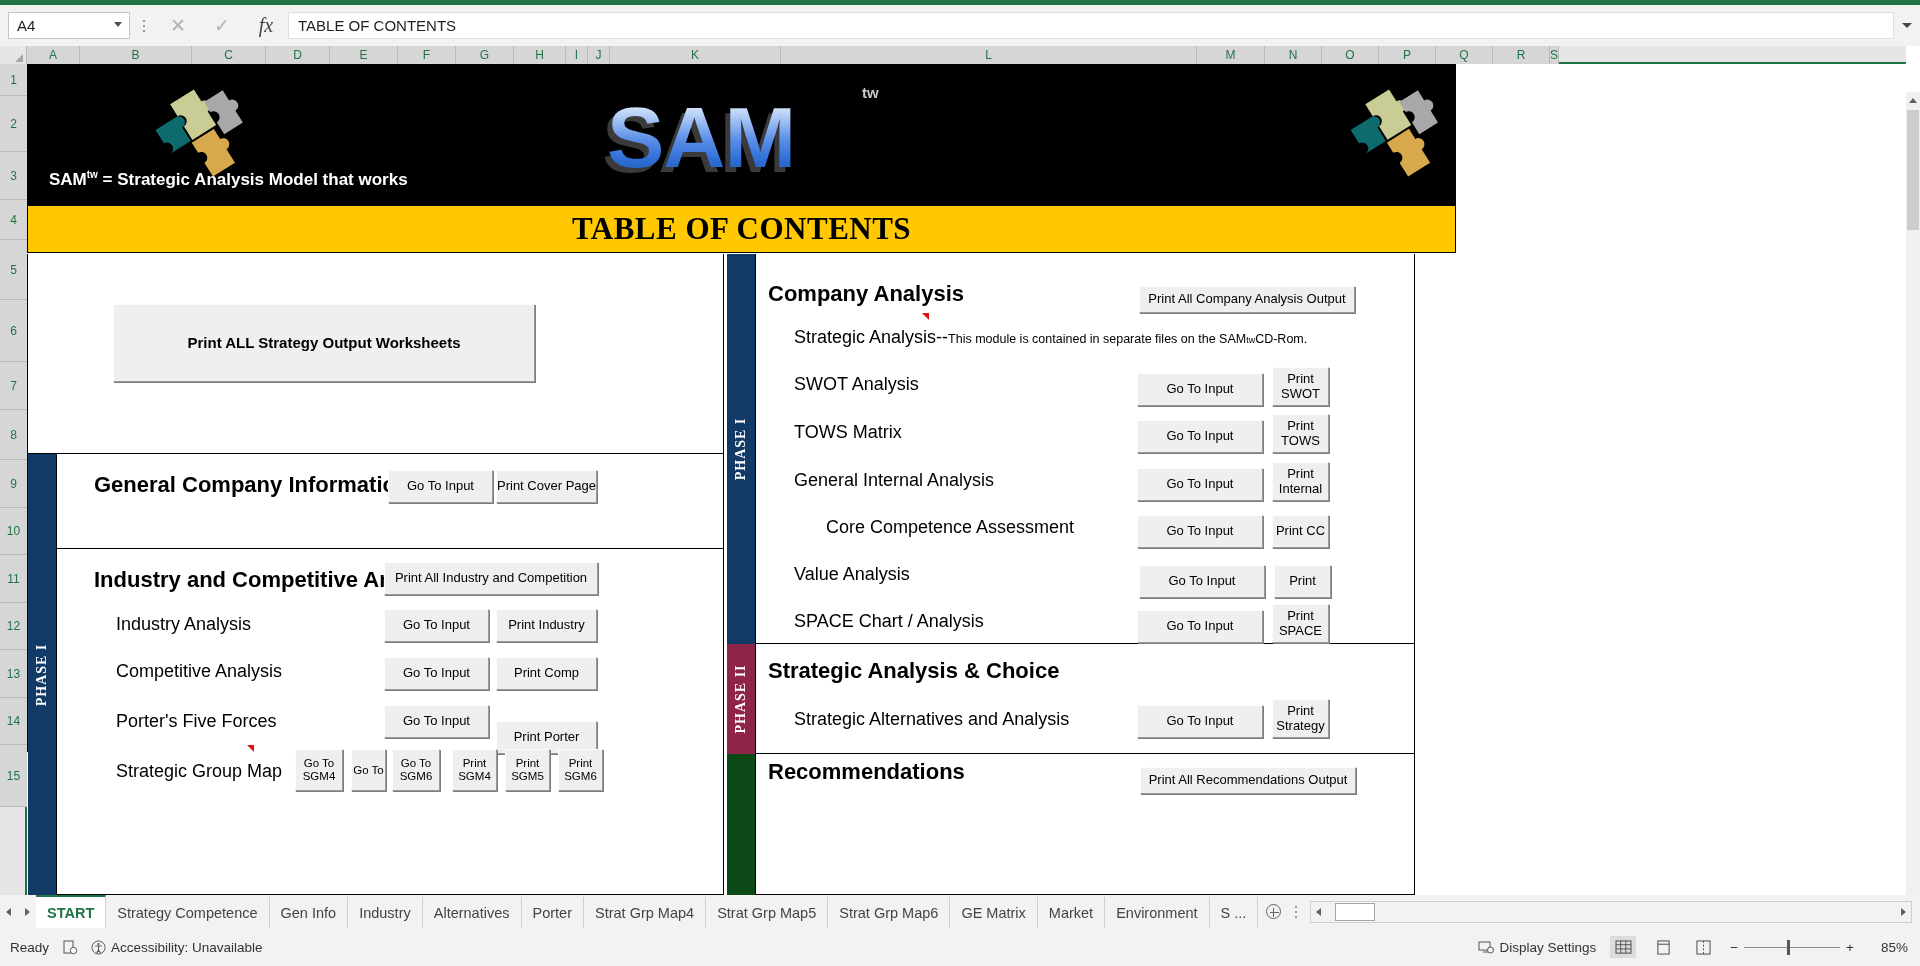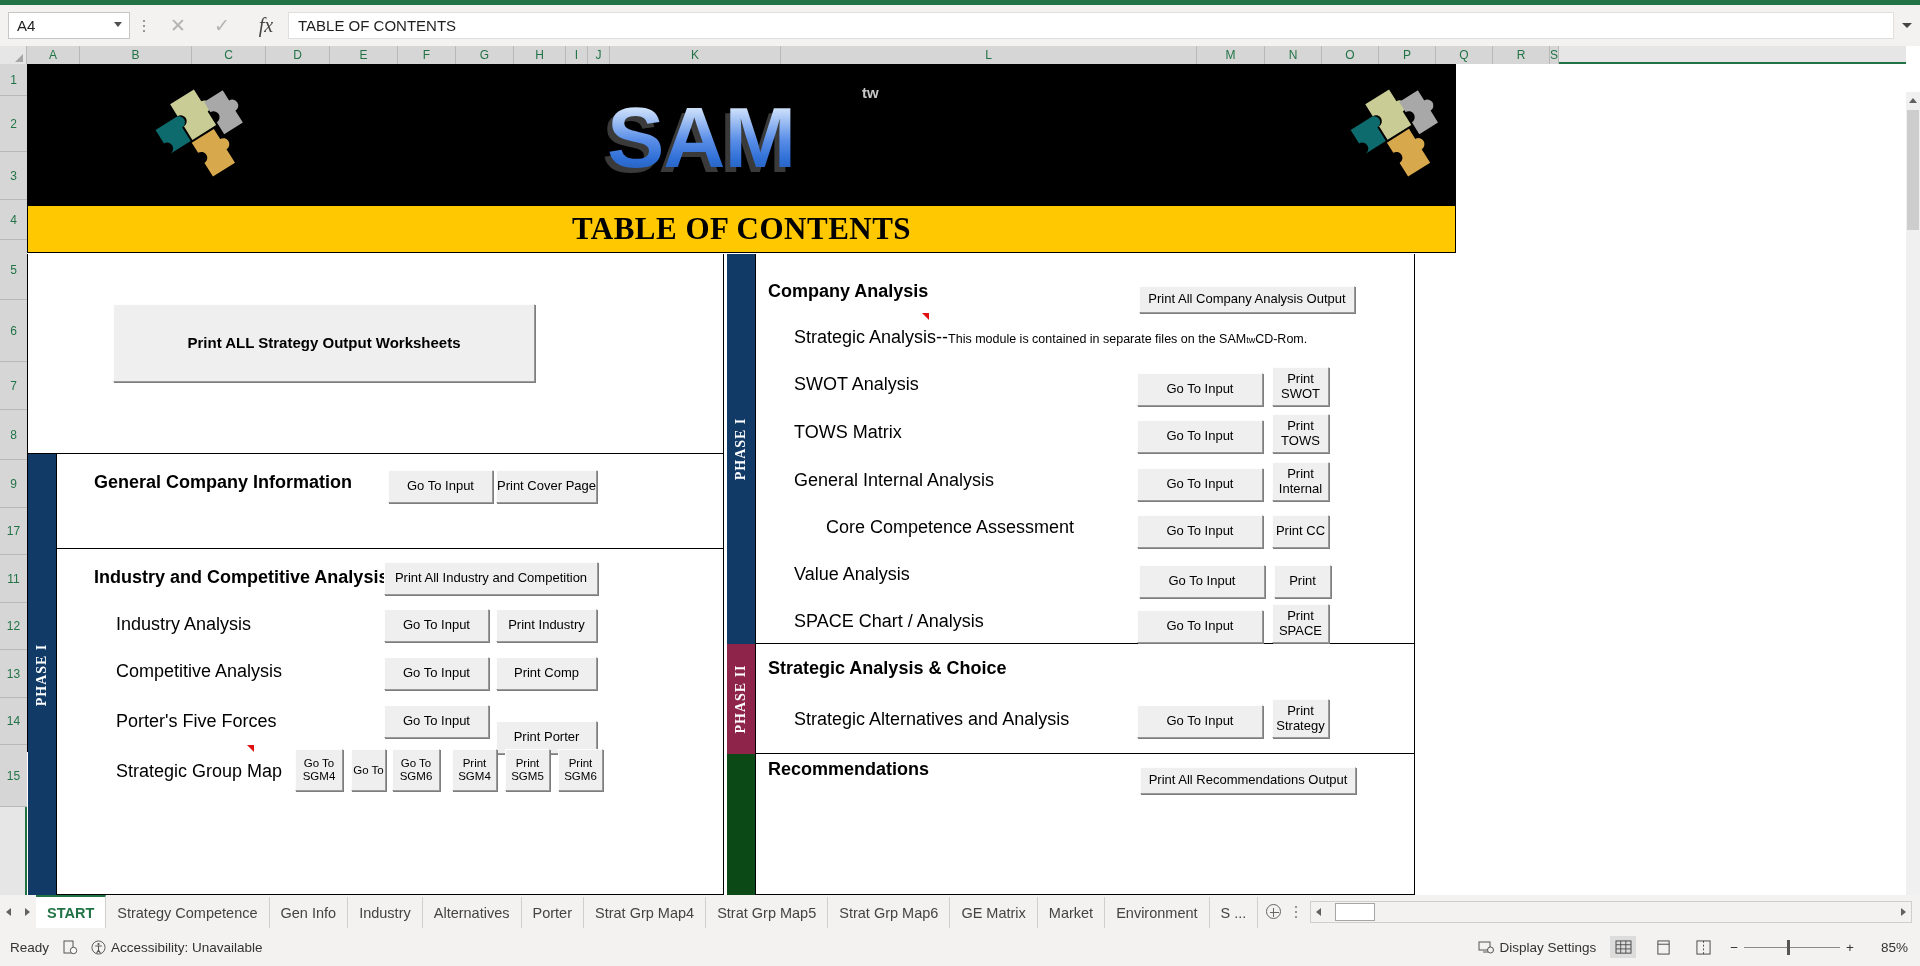--- a/index.html
+++ b/index.html
@@ -100,21 +100,21 @@
   .maroon{ background:#8e2449; }
   .dgreen{ background:#0b4a16; }
 
   .phase-strip{ position:absolute; width:28px; color:#fff; font-weight:bold;
         font-size:14px; font-family:"Liberation Serif",serif;
         display:flex; align-items:center; justify-content:center; letter-spacing:1px;}
   .phase-strip span{ transform:rotate(-90deg); white-space:nowrap; }
 
   .secbox{ position:absolute; background:#fff; border:1px solid #000; }
 
-  .hdg{ font-size:18px; font-weight:bold; color:#000; font-family:"Liberation Sans",sans-serif;}
+  .hdg{ font-size:22px; font-weight:bold; color:#000; font-family:"Liberation Sans",sans-serif;}
   .item{ font-size:18px; color:#000; font-family:"Liberation Sans",sans-serif;}
   .note{ font-size:12.5px; color:#000; font-family:"Liberation Sans",sans-serif;}
 
   
   .xbtn{ position:absolute; background:#efefef;
          border-top:1px solid #fdfdfd; border-left:1px solid #fdfdfd;
          border-right:1px solid #9a9a9a; border-bottom:1px solid #9a9a9a;
          box-shadow:1px 1px 0 #7d7d7d;
          display:flex; align-items:center; justify-content:center; text-align:center;
          font-size:13px; color:#000; line-height:1.12; cursor:pointer;
@@ -232,21 +232,21 @@
     <div class="rowhdr" id="rowhdr">
         <div class="rh" style="height: 32px;">1</div>
         <div class="rh" style="height: 56px;">2</div>
         <div class="rh" style="height: 48px;">3</div>
         <div class="rh" style="height: 40px;">4</div>
         <div class="rh" style="height: 60px;">5</div>
         <div class="rh" style="height: 62px;">6</div>
         <div class="rh" style="height: 48px;">7</div>
         <div class="rh" style="height: 50px;">8</div>
         <div class="rh" style="height: 48px;">9</div>
-        <div class="rh" style="height: 47px;">17</div>
+        <div class="rh" style="height: 47px;">10</div>
         <div class="rh" style="height: 48px;">11</div>
         <div class="rh" style="height: 47px;">12</div>
         <div class="rh" style="height: 48px;">13</div>
         <div class="rh" style="height: 47px;">14</div>
         <div class="rh" style="height: 62px;">15</div>
       </div>
 
     <div class="canvas">
       <div class="gridbg"></div>
 
@@ -273,20 +273,23 @@
             </g>
           </svg>
         </div>
 
         <div class="samlogo">
           <div class="samshadow">SAM</div>
           <div class="samtext">SAM</div>
         </div>
         <div class="tw-sup">tw</div>
 
+        <div class="tagline">
+          <span>SAM</span><sup>tw</sup><span> = Strategic Analysis Model that works</span>
+        </div>
       </div>
 
       <div class="titlebar">
         <span>TABLE OF CONTENTS</span>
       </div>
 
       <div class="leftpanel">
 
         <div class="secbox" style="left:0px; top:0px; width:696px; height:200px; border-left:none; border-top:none;"></div>
         <div class="xbtn big" style="left:85px; top:50px; width:422px; height:78px;">Print ALL Strategy Output Worksheets</div>

